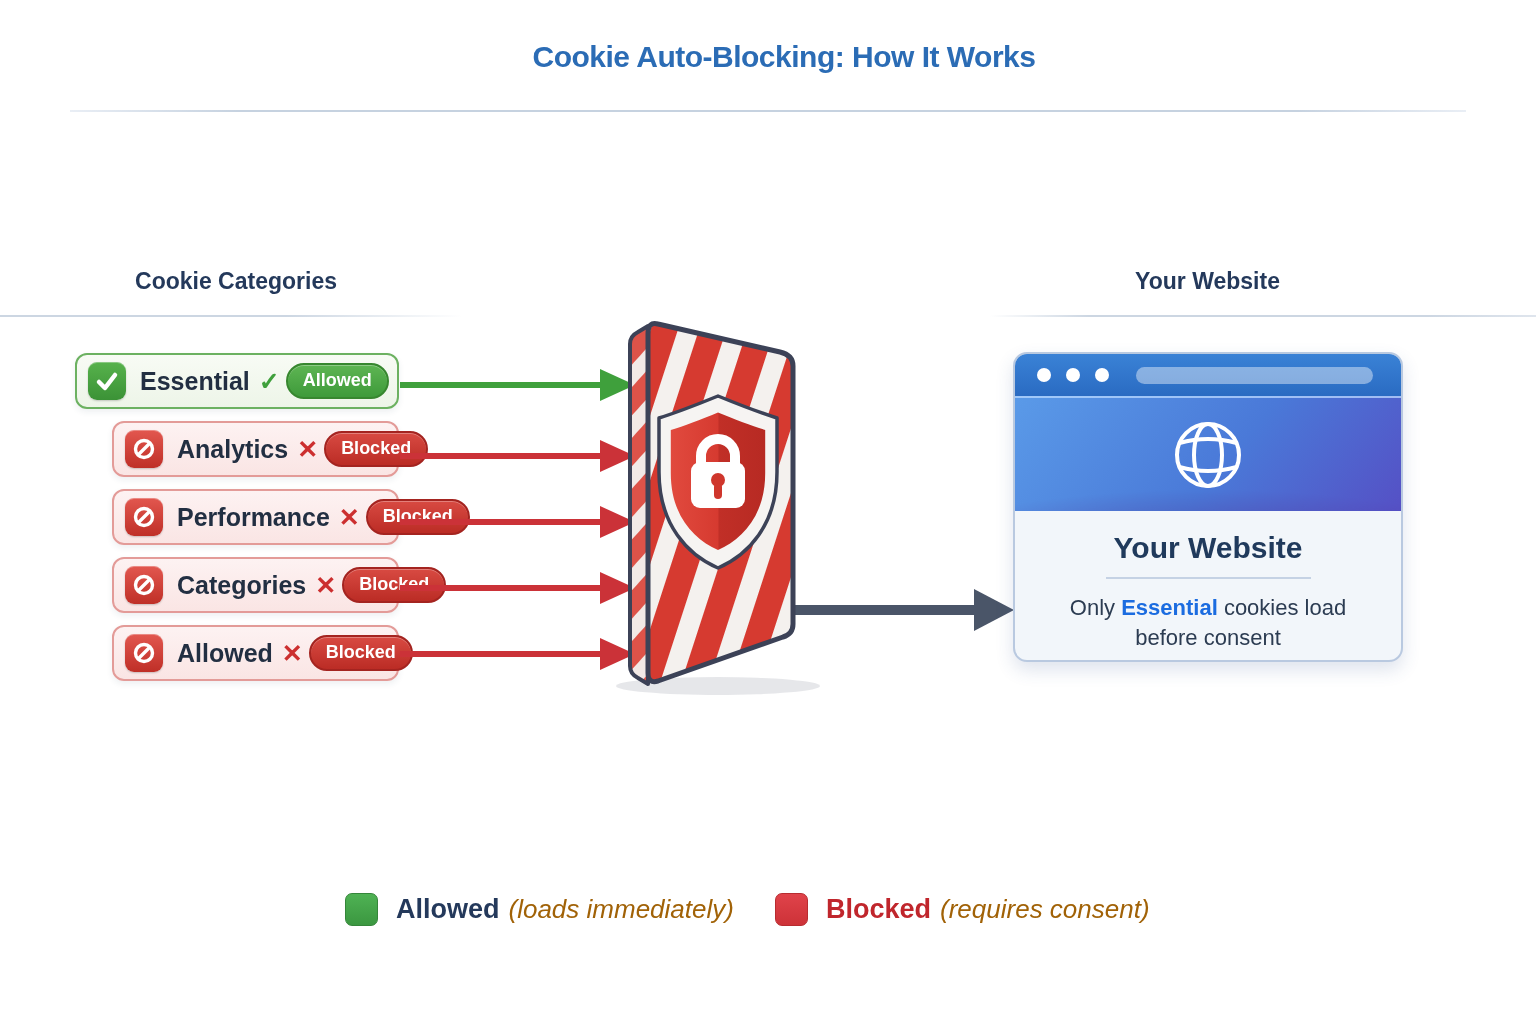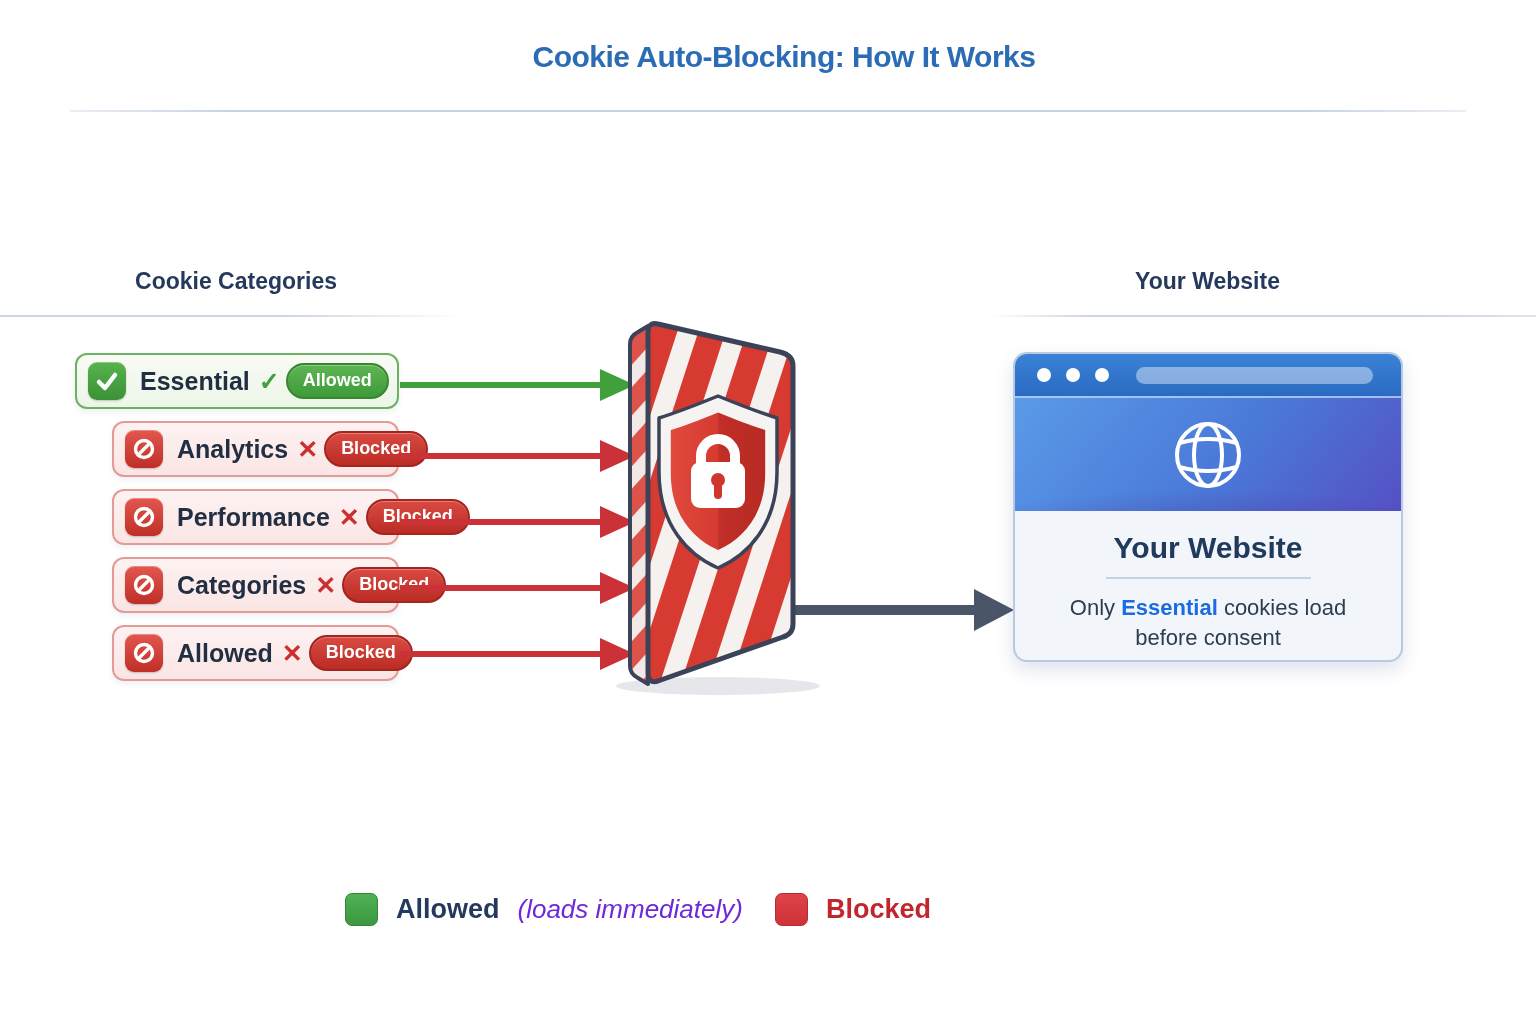--- a/index.html
+++ b/index.html
@@ -107,21 +107,21 @@
 
   
   .legend-item { position:absolute; top:893px; display:flex; align-items:center; }
   .legend-item.allowed { left:345px; }
   .legend-item.blocked { left:775px; }
   .legend-swatch { width:33px; height:33px; border-radius:7px; margin-right:18px; flex:none; }
   .legend-item.allowed .legend-swatch { background:linear-gradient(180deg,#4fb254,#3b9740); border:1px solid #35863a; }
   .legend-item.blocked .legend-swatch { background:linear-gradient(180deg,#e0434a,#cd3238); border:1px solid #b82c30; }
   .legend-label { font-size:27px; font-weight:bold; color:#24395b; }
   .legend-item.blocked .legend-label { color:#c0262c; }
-  .legend-note { font-size:26px; font-style:italic; color:#6d28d9; margin-left:18px; }
+  .legend-note { font-size:26px; font-style:italic; color:#a16207; margin-left:9px; }
 </style>
 </head>
 <body>
 
 <div class="main-title">Cookie Auto-Blocking: How It Works</div>
 <div class="title-divider"></div>
 
 <div class="col-heading left">Cookie Categories</div>
 <div class="col-divider left"></div>
 <div class="col-heading right">Your Website</div>
@@ -277,13 +277,14 @@
 </div>
 
 <div class="legend-item allowed">
   <span class="legend-swatch"></span>
   <span class="legend-label">Allowed</span>
   <span class="legend-note">(loads immediately)</span>
 </div>
 <div class="legend-item blocked">
   <span class="legend-swatch"></span>
   <span class="legend-label">Blocked</span>
+  <span class="legend-note">(requires consent)</span>
 </div>
 
 </body></html>

